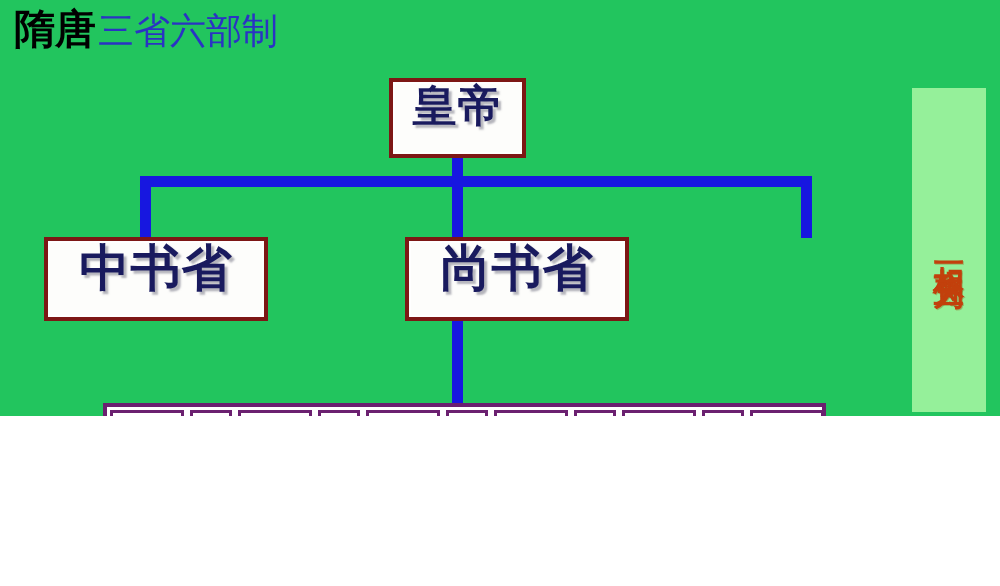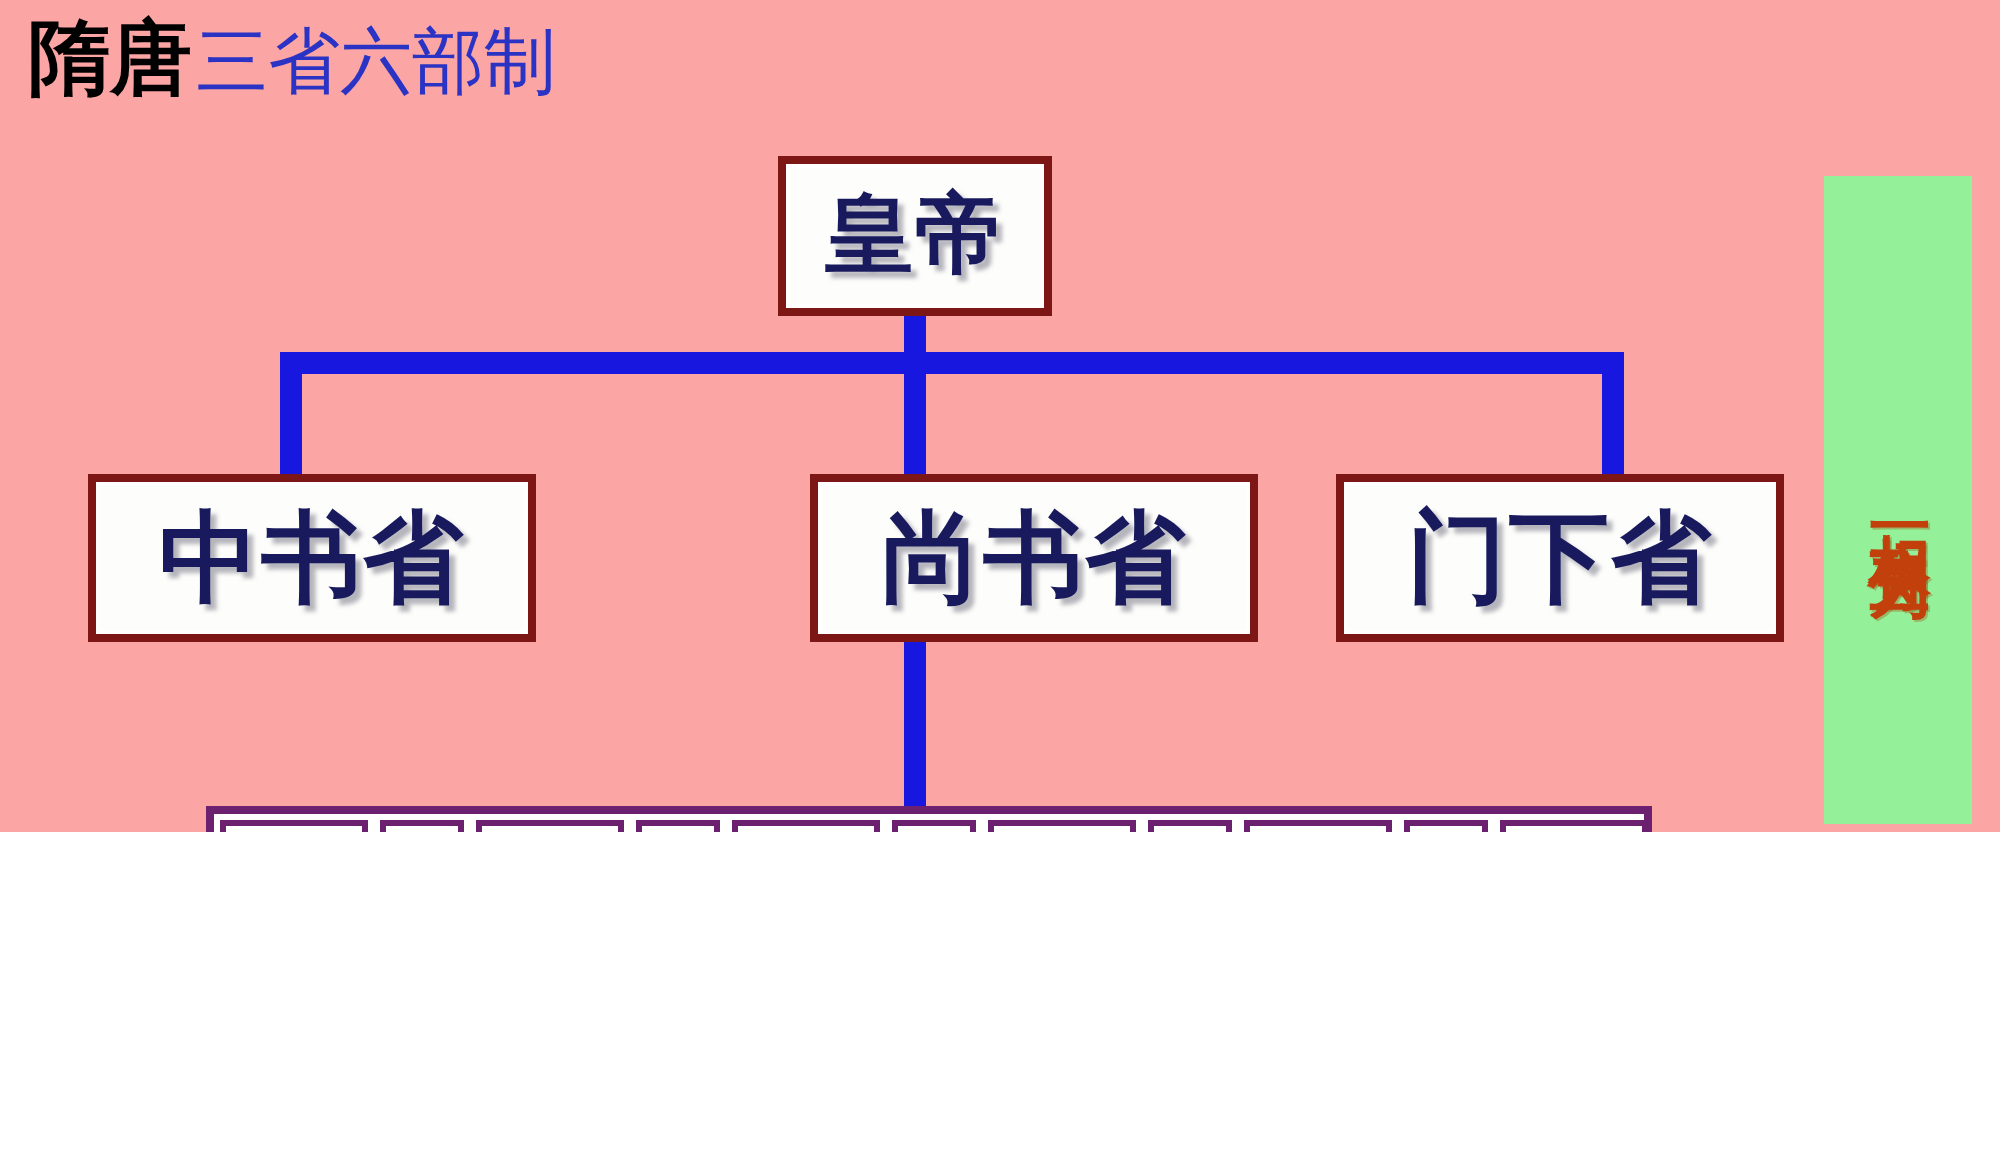--- a/index.html
+++ b/index.html
@@ -4,21 +4,21 @@
 <style>
   html, body {
     margin: 0;
     padding: 0;
     background: #ffffff;
   }
   #stage {
     position: relative;
     width: 1000px;
     height: 416px;
-    background: #fca5a5;
+    background: #22c55e;
     overflow: hidden;
     font-family: "DejaVu Sans", "Liberation Sans", sans-serif;
   }
 
   
   #title {
     position: absolute;
     left: 14px;
     top: 9px;
     white-space: nowrap;
@@ -53,21 +53,21 @@
     display: flex;
     align-items: center;
     justify-content: center;
   }
   .mbox .inner {
     box-sizing: border-box;
     width: 100%;
     height: 100%;
     border: 2px solid #ffffff;
     display: flex;
-    align-items: center;
+    align-items: flex-start;
     justify-content: center;
   }
   .mbox .lbl {
     font-family: "DejaVu Sans", "Liberation Sans", sans-serif;
     font-weight: bold;
     color: #191a5e;
     text-shadow: 3px 3px 2px rgba(120,120,135,0.55);
     letter-spacing: 1px;
     white-space: nowrap;
     line-height: 1;
@@ -162,25 +162,20 @@
       <span class="lbl">中书省</span>
     </div>
   </div>
 
   <div class="mbox prov" style="left:358px; top:237px; width:224px; height:84px;margin-left:47px;">
     <div class="inner">
       <span class="lbl">尚书省</span>
     </div>
   </div>
 
-  <div class="mbox prov" style="left:668px; top:237px; width:224px; height:84px;">
-    <div class="inner">
-      <span class="lbl">门下省</span>
-    </div>
-  </div>
 
   <div id="six-strip" style="left:103px; top:403px; width:723px; height:165px;">
 
     <div class="mcell txt">
       <span class="vlbl">吏部</span>
     </div>
     <div class="cellgap"></div>
     <div class="mcell spacer"></div>
     <div class="cellgap"></div>
 

